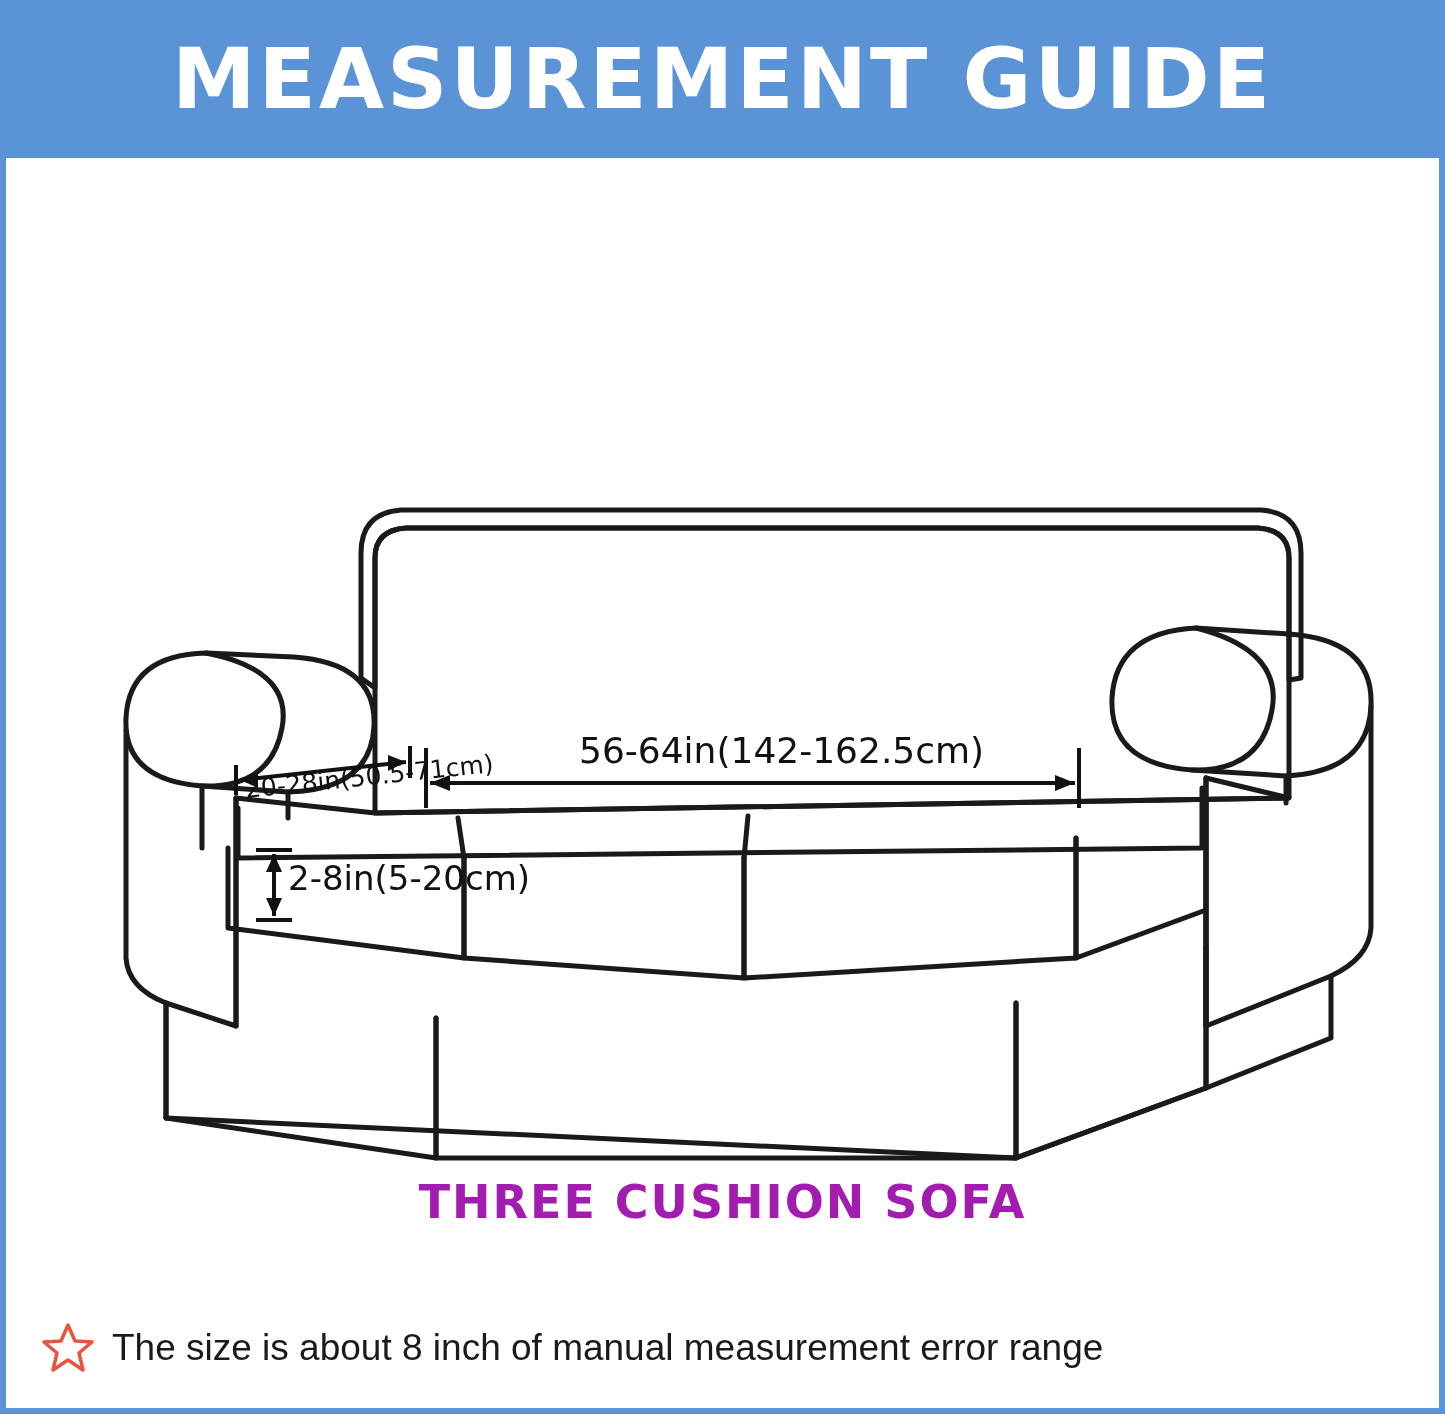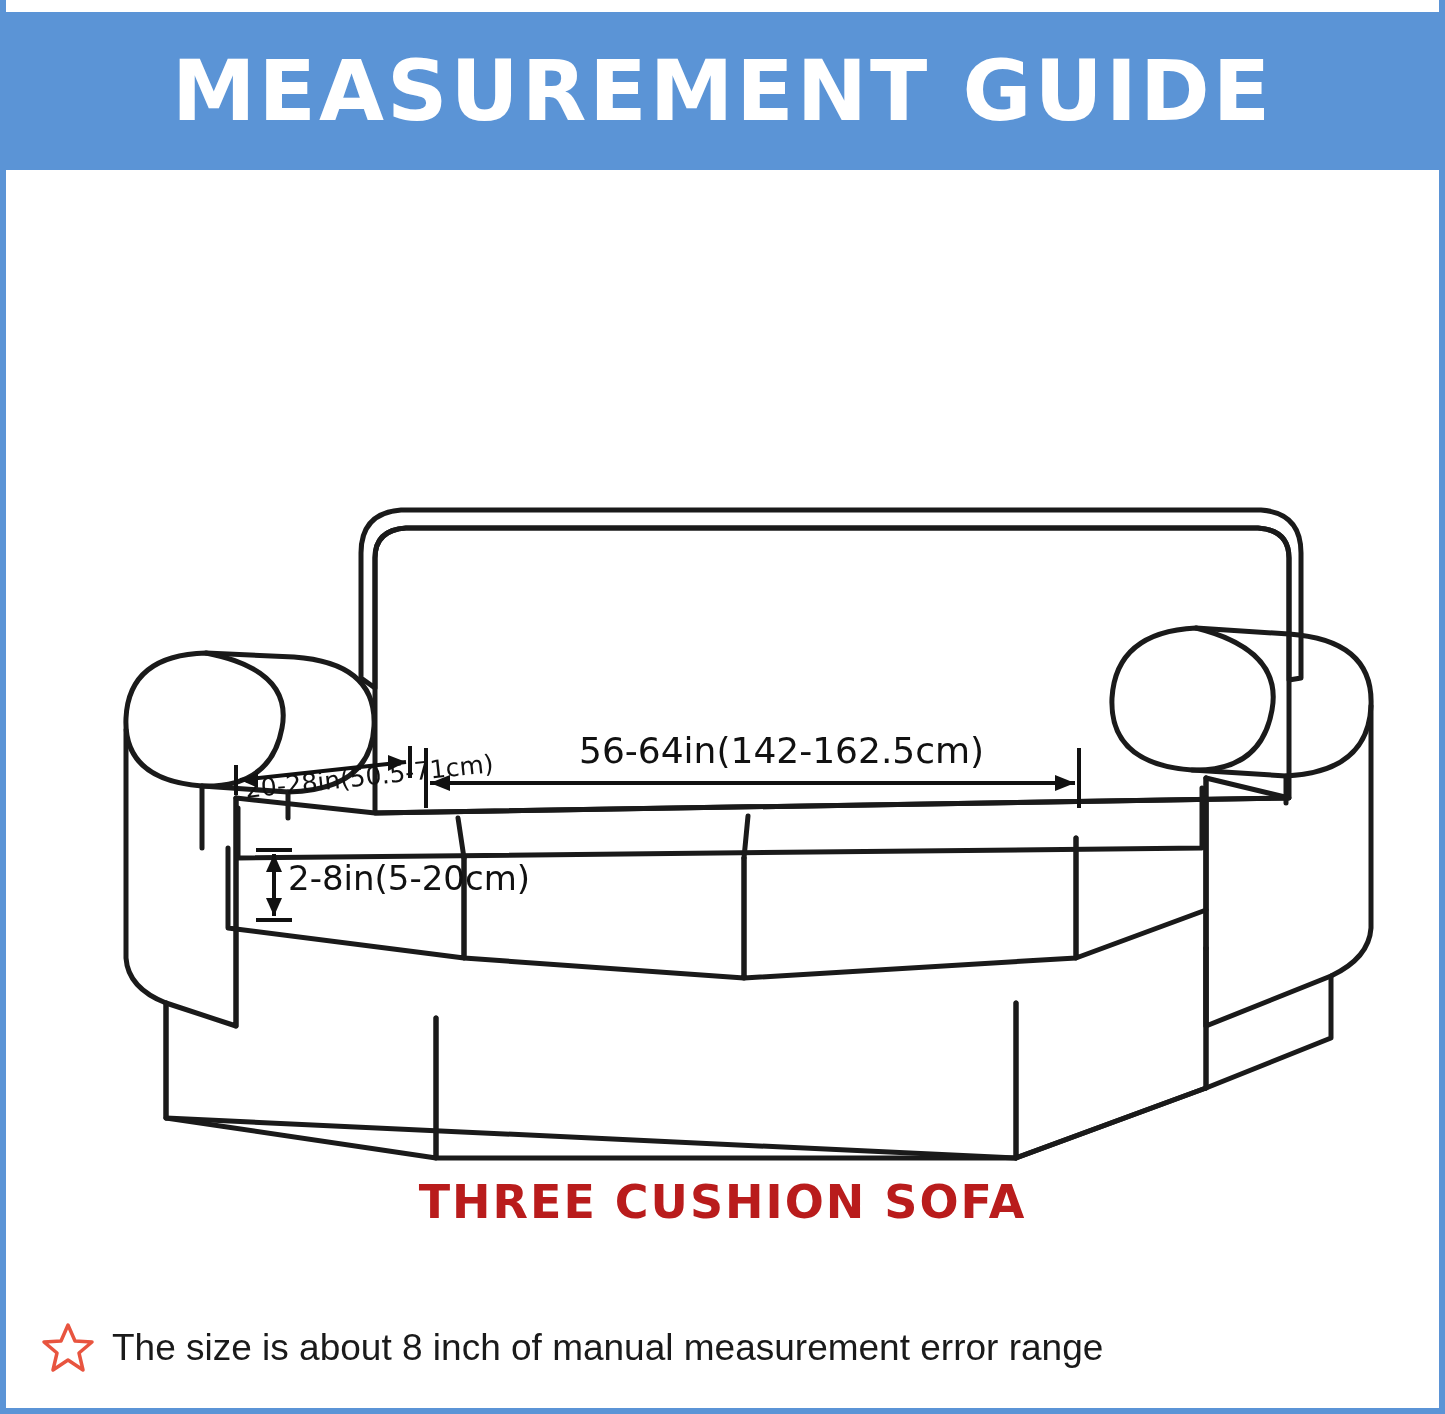--- a/index.html
+++ b/index.html
@@ -20,21 +20,21 @@
     height: 1414px;
     background: #ffffff;
     box-sizing: border-box;
     border-left: 6px solid #5b94d6;
     border-right: 6px solid #5b94d6;
     border-bottom: 6px solid #5b94d6;
   }
   .header-band {
     position: absolute;
     left: -6px;
-    top: 12px;
+    top: 0;
     width: 1445px;
     height: 158px;
     background: #5b94d6;
     display: flex;
     align-items: center;
     justify-content: center;
   }
   .header-title {
     color: #ffffff;
     font-size: 84px;
@@ -53,21 +53,21 @@
   }
   .caption {
     position: absolute;
     left: 0;
     top: 1175px;
     width: 1433px;
     text-align: center;
     font-size: 46px;
     font-weight: bold;
     letter-spacing: 2px;
-    color: #b91c1c;
+    color: #a21caf;
     font-family: "DejaVu Sans", sans-serif;
   }
   .footnote-row {
     position: absolute;
     left: 0;
     top: 1320px;
     width: 1433px;
     display: flex;
     align-items: center;
     padding-left: 34px;

